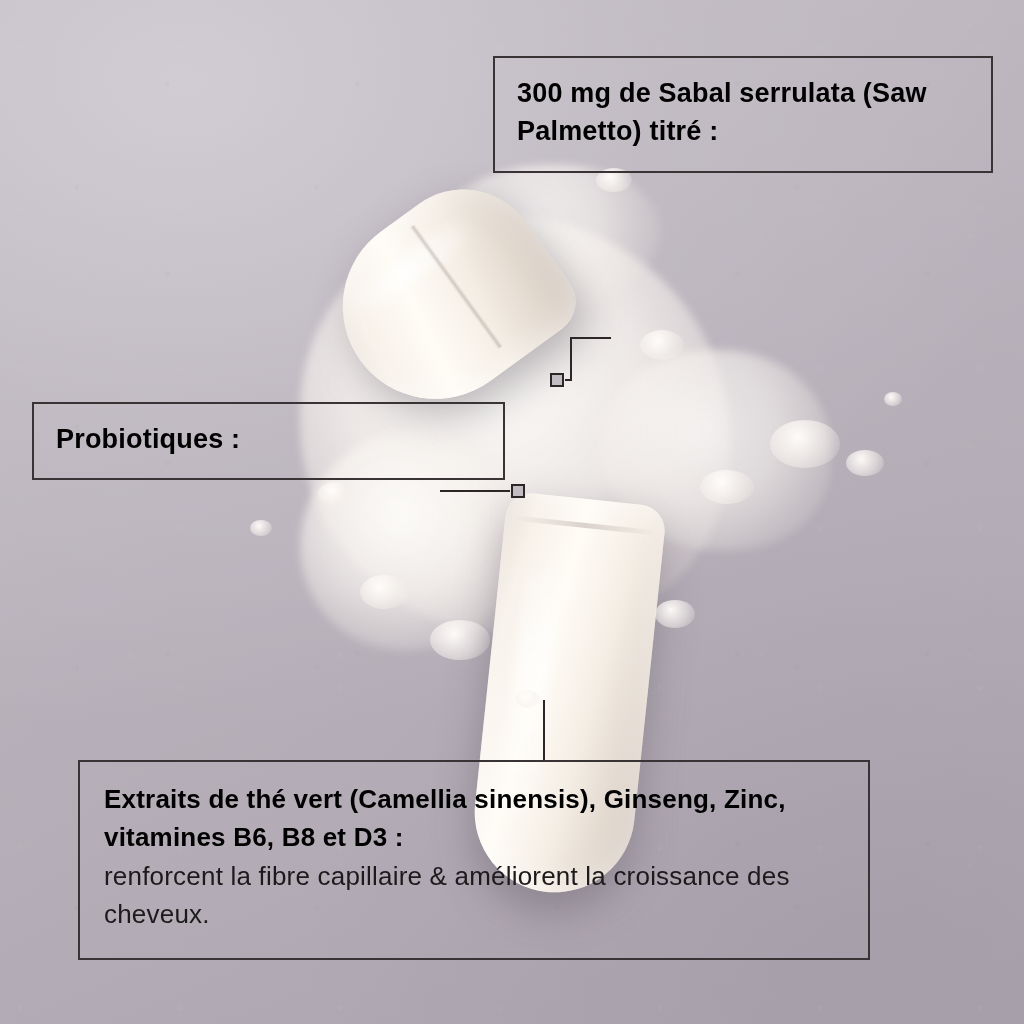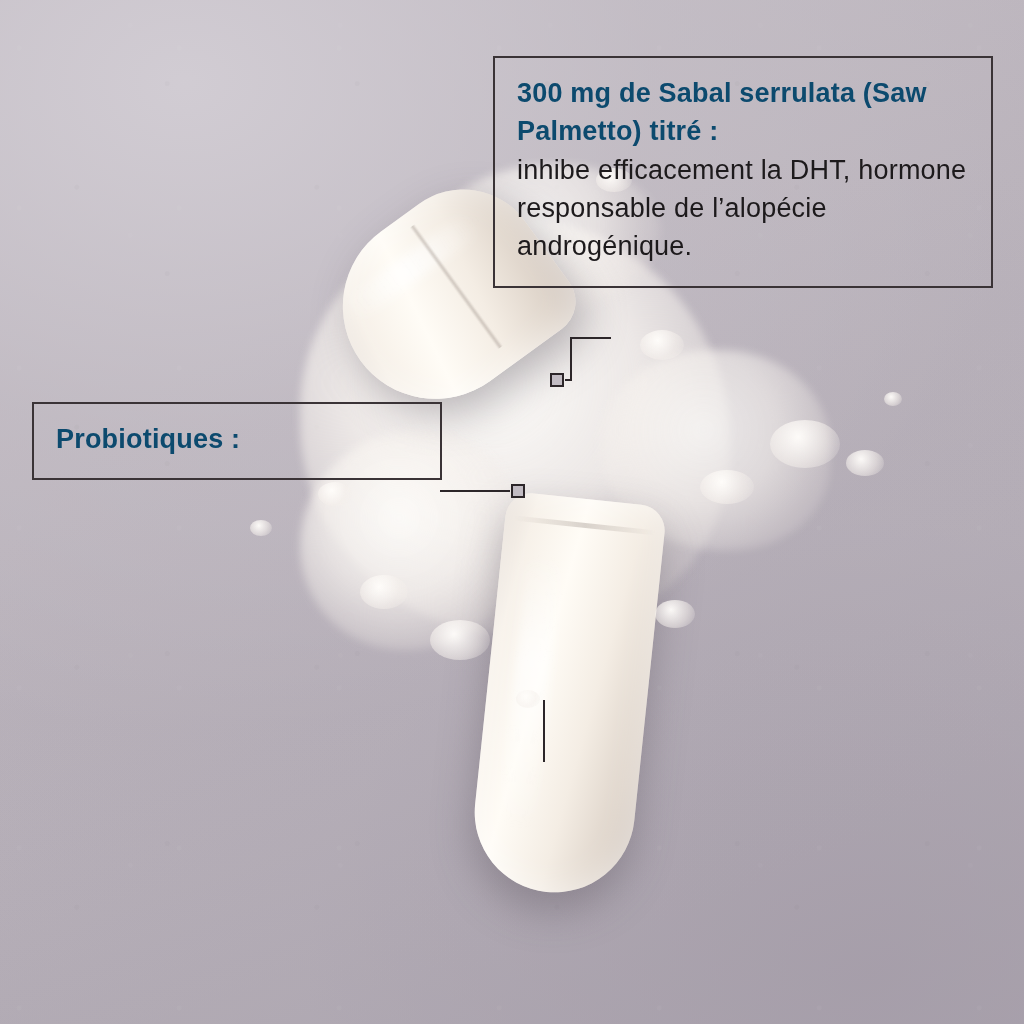--- a/index.html
+++ b/index.html
@@ -118,27 +118,27 @@
     padding: 16px 22px 20px 22px;
   }
   .callout p {
     margin: 0;
     font-size: 27px;
     line-height: 1.42;
     color: #1d1a1c;
     letter-spacing: .2px;
   }
   .callout .hl {
-    color: #0c4a6e;
+    color: #000000;
     font-weight: 700;
   }
   .callout .body { display: block; }
 
   #callout-sabal { left: 493px; top: 56px;  width: 500px; }
-  #callout-probio { left: 32px;  top: 402px; width: 410px; }
+  #callout-probio { left: 32px;  top: 402px; width: 473px; }
   #callout-extraits { left: 78px;  top: 760px; width: 792px; padding: 18px 24px 24px 24px; }
 
   #callout-extraits p { font-size: 26px; line-height: 1.48; }
 
   
   .leader {
     position: absolute;
     pointer-events: none;
   }
   .leader line, .leader polyline {
@@ -200,24 +200,29 @@
     <rect x="74" y="9" width="12" height="12"></rect>
   </svg>
 
   <svg class="leader" width="30" height="70" style="left:529px; top:700px;" viewBox="0 0 30 70">
     <line x1="15" y1="0" x2="15" y2="62"></line>
   </svg>
 
   <div class="callout" id="callout-sabal">
     <p>
       <span class="hl">300 mg de Sabal serrulata (Saw Palmetto) titré :</span>
-      <span class="body">inhibe efficacement la DHT, hormone responsable de l’alopécie androgénique.</span>
     </p>
   </div>
 
   <div class="callout" id="callout-probio">
     <p>
       <span class="hl">Probiotiques :</span>
     </p>
   </div>
 
+  <div class="callout" id="callout-extraits">
+    <p>
+      <span class="hl">Extraits de thé vert (Camellia sinensis), Ginseng, Zinc, vitamines B6, B8 et D3 :</span>
+      <span class="body">renforcent la fibre capillaire &amp; améliorent la croissance des cheveux.</span>
+    </p>
+  </div>
 
 </div>
 
 </body></html>

